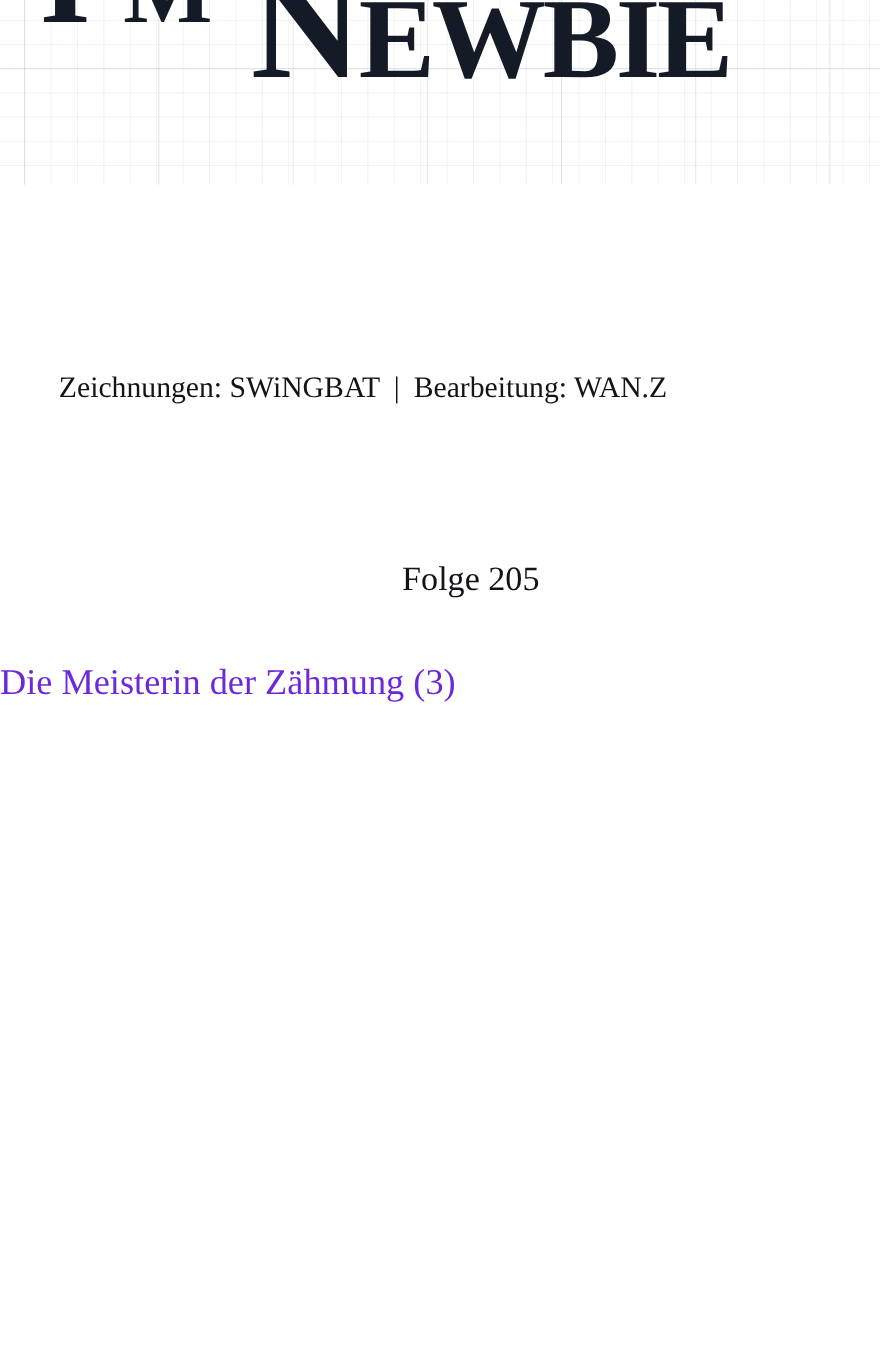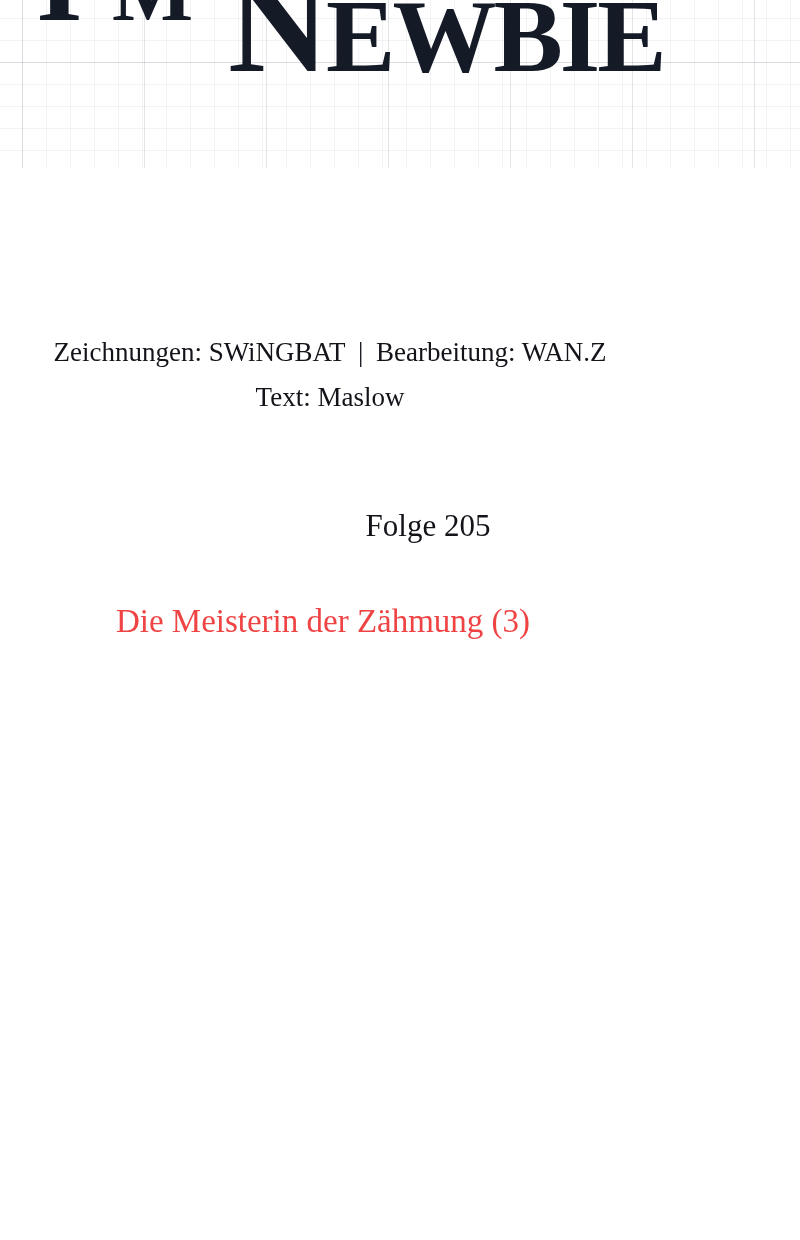--- a/index.html
+++ b/index.html
@@ -111,23 +111,22 @@
     color: #13131a;
     padding-left: 28px;
   }
 
   
   .chapter {
     position: absolute;
     top: 603px;
     left: 0;
     width: 646px;
-    text-align: center;
     font-size: 33px;
-    color: #ef4444;
+    color: #6d28d9;
   }
 </style>
 </head>
 <body>
 
 <div class="title-block">
   <div class="grid-bg"></div>
   <div class="logo-line1">
     <span>I'</span><span class="small-caps">M</span>
   </div>
@@ -135,21 +134,17 @@
     <span>N</span><span class="small-caps">EWBIE</span>
   </div>
 </div>
 
 <div class="credits">
   <span>Zeichnungen:</span>
   <span>SWiNGBAT</span>
   <span class="sep">|</span>
   <span>Bearbeitung:</span>
   <span>WAN.Z</span>
-  <span class="row2">
-    <span>Text:</span>
-    <span>Maslow</span>
-  </span>
 </div>
 
 <div class="episode">Folge 205</div>
 
 <div class="chapter">Die Meisterin der Zähmung (3)</div>
 
 </body></html>

